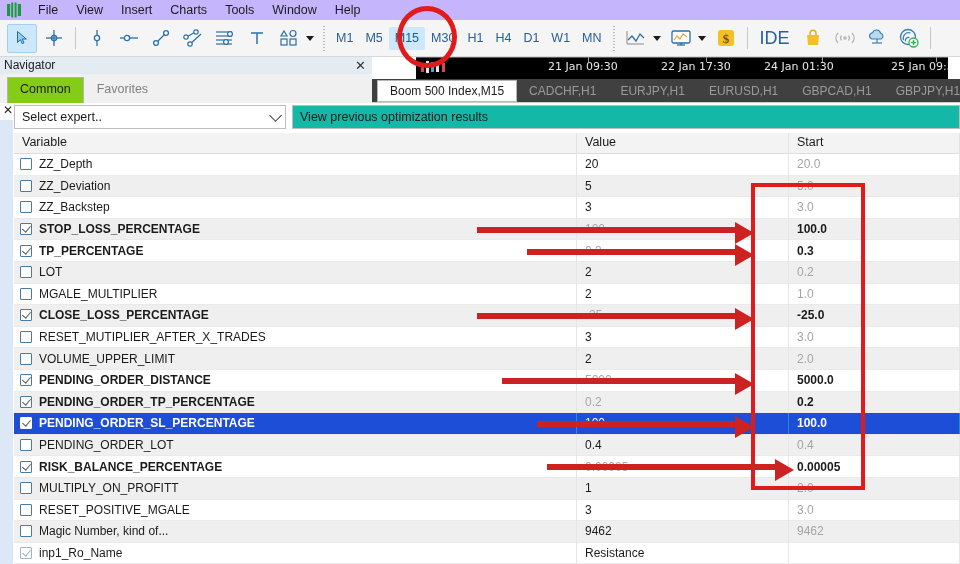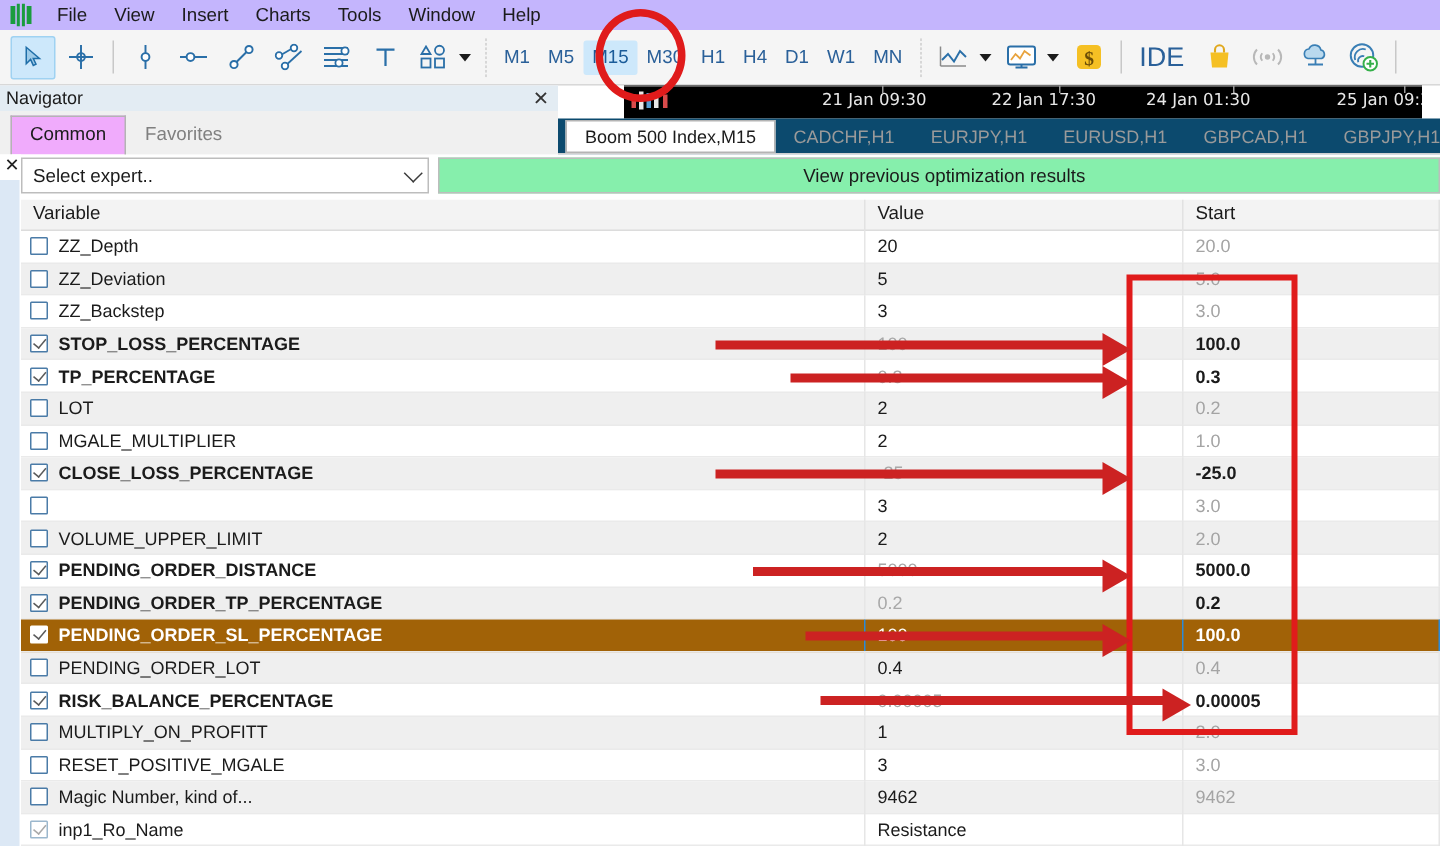--- a/index.html
+++ b/index.html
@@ -65,21 +65,21 @@
   }
   .nav-tabs {
     position:absolute; left:0; top:17px; width:372px; height:29px;
     background:#f0f0f0; display:flex; align-items:flex-end;
   }
   .nav-tab {
     font-size:12.5px; padding:3px 13px 4px 13px; color:#808080;
     line-height:17px; margin-bottom:1px;
   }
   .nav-tab.active {
-    background:#f0abfc; color:#1b1b1b; border:1px solid #b4b4b4;
+    background:#84cc16; color:#1b1b1b; border:1px solid #b4b4b4;
     border-bottom:1px solid #ffffff; margin-bottom:-1px; padding:3px 12px 5px 12px;
   }
 
   
   .chart-strip {
     position:absolute; left:372px; top:57px; width:532px; height:22px;
     background:#000000; overflow:hidden;margin-left:44px;
   }
   .chart-strip .tickline {
     position:absolute; left:0; top:0; width:588px; height:1px; background:#5a5a5a;
@@ -87,21 +87,21 @@
   .date-lbl {
     position:absolute; top:3px; font-size:11px; color:#e8e8e8;
     font-family:"DejaVu Sans", sans-serif; white-space:nowrap;
   }
   .tick-mark { position:absolute; top:0; width:1px; height:5px; background:#9a9a9a; }
   .mini-bars { position:absolute; left:4px; top:2px; display:flex; align-items:flex-end; height:16px; }
 
   
   .chart-tabs {
     position:absolute; left:372px; top:79px; width:588px; height:24px;
-    background:#0c4a6e; display:flex; align-items:center;
+    background:#404040; display:flex; align-items:center;
     border-bottom:1px solid #cfcfcf;
   }
   .ctab {
     font-size:12px; color:#9a9a9a; padding:4px 12px; white-space:nowrap;
   }
   .ctab.active {
     background:#ffffff; color:#1b1b1b; border:1px solid #b4b4b4;
     height:22px; line-height:14px; display:flex; align-items:center;
     margin-left:5px;
   }
@@ -131,23 +131,23 @@
   .expert-select {
     width:272px; background:#ffffff; border:1px solid #bdbdbd;
     display:flex; align-items:center; justify-content:space-between;
     padding:0 5px 0 7px; font-size:12.5px; color:#1b1b1b;
   }
   .chev {
     width:9px;height:9px;border-right:1.4px solid #3b3b3b;
     border-bottom:1.4px solid #3b3b3b; transform:rotate(45deg); margin-bottom:4px;
   }
   .expert-view {
-    margin-left:6px; flex:1; background:#86efac; border:1px solid #bdbdbd;
+    margin-left:6px; flex:1; background:#14b8a6; border:1px solid #bdbdbd;
     display:flex; align-items:center; padding-left:7px;
-    font-size:12.5px; color:#1b1b1b;justify-content:center;
+    font-size:12.5px; color:#1b1b1b;
   }
 
   
   .tbl {
     position:absolute; left:14px; top:30px; width:946px; height:431px;
     background:#ffffff; overflow:hidden;
   }
   .thead {
     display:flex; height:21px; background:#f3f3f3;
     border-bottom:1px solid #dcdcdc; align-items:center;
@@ -158,21 +158,21 @@
   }
   .col-var { width:563px; }
   .col-val { width:212px; }
   .col-start { width:171px; }
   .row {
     display:flex; height:21.6px; align-items:center;
     border-bottom:1px solid #eaeaea;
   }
   .row.odd { background:#efefef; }
   .row.even { background:#ffffff; }
-  .row.selected { background:#a16207;text-align:right; }
+  .row.selected { background:#1d4ed8;text-align:right; }
   .cell {
     height:21.6px; display:flex; align-items:center;
     border-right:1px solid #e6e6e6; font-size:12px; color:#1b1b1b;
     padding-left:8px; overflow:hidden; white-space:nowrap;
   }
   .cell.c-var { width:563px; padding-left:6px; }
   .cell.c-val { width:212px; }
   .cell.c-start { width:171px; color:#a4a4a4; }
   .row.selected .cell { color:#ffffff; border-right-color:#2b8ad8; }
   .row.selected .cell.c-start { color:#ffffff; font-weight:bold; }
@@ -507,20 +507,21 @@
             <div class="cell c-var">
               <span class="cbx checked"></span>
               <span class="var-name bold">CLOSE_LOSS_PERCENTAGE</span>
             </div>
             <div class="cell c-val faded">-25</div>
             <div class="cell c-start bold">-25.0</div>
           </div>
           <div class="row even">
             <div class="cell c-var">
               <span class="cbx"></span>
+              <span class="var-name">RESET_MUTIPLIER_AFTER_X_TRADES</span>
             </div>
             <div class="cell c-val">3</div>
             <div class="cell c-start">3.0</div>
           </div>
           <div class="row odd">
             <div class="cell c-var">
               <span class="cbx"></span>
               <span class="var-name">VOLUME_UPPER_LIMIT</span>
             </div>
             <div class="cell c-val">2</div>

